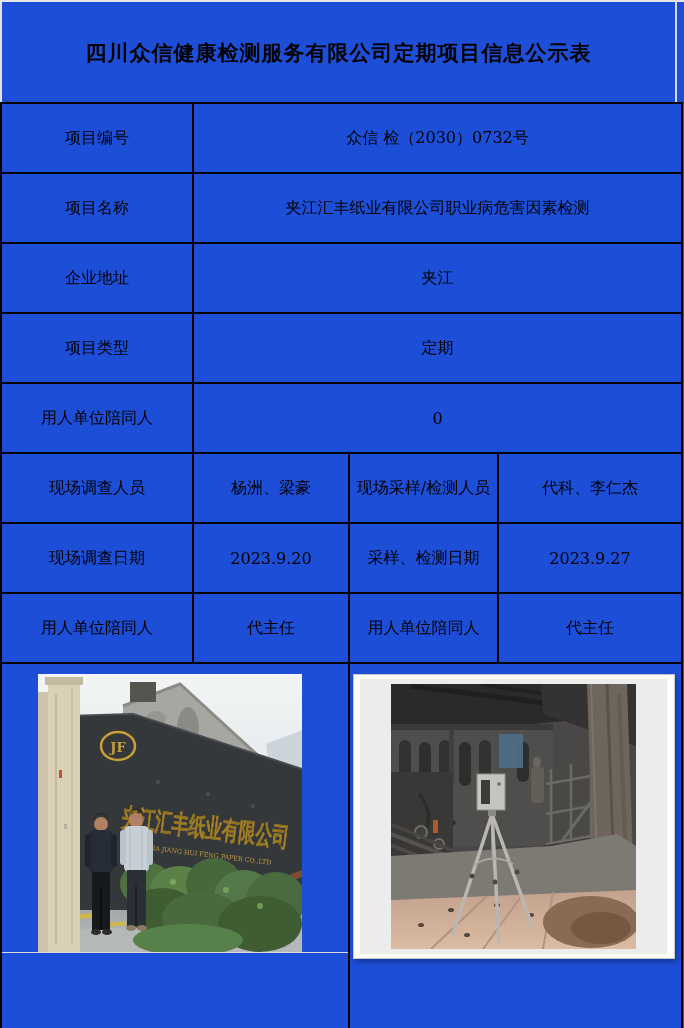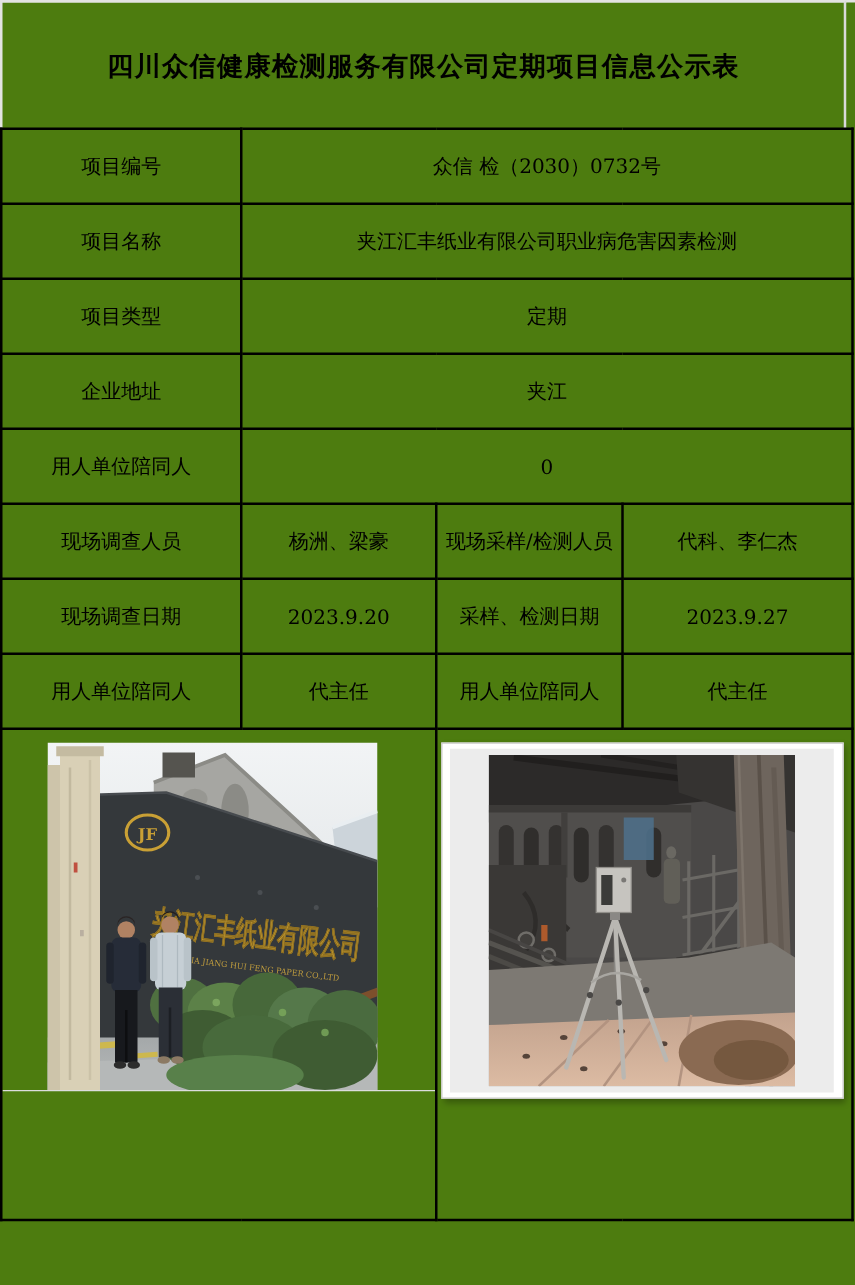--- a/index.html
+++ b/index.html
@@ -1,17 +1,17 @@
 <!DOCTYPE html>
 <html><head>
 <meta charset="utf-8">
 <style>
   html,body{margin:0;padding:0;background:#ffffff;}
   .page{
-    position:relative;width:684px;height:1028px;background:#4d7c0f;overflow:hidden;
+    position:relative;width:684px;height:1028px;background:#1d4ed8;overflow:hidden;
     font-family:"DejaVu Sans",sans-serif;color:#000;text-decoration:underline;
   }
   .page-top-edge{position:absolute;left:0;top:0;width:684px;height:2px;background:#e3e3e3;}
   .title-box{
     position:absolute;left:0;top:0;width:677px;height:103px;box-sizing:border-box;
     border-top:2px solid #e3e3e3;border-left:2px solid #e3e3e3;border-right:2px solid #dadada;
     display:flex;align-items:center;justify-content:center;
   }
   .title{
     margin:0;font-size:21px;font-weight:bold;letter-spacing:1px;
@@ -19,21 +19,21 @@
   }
   table.main{
     position:absolute;left:0;top:102px;width:681px;
     border-collapse:collapse;table-layout:fixed;
   }
   table.main td{
     border:2px solid #000;text-align:center;vertical-align:middle;
     font-size:16px;padding:0 2px;font-family:"DejaVu Serif",serif;
     overflow:hidden;white-space:nowrap;
   }
-  tr.data-row{height:60px;padding-left:20px;}
+  tr.data-row{height:70px;padding-left:20px;}
   tr.photo-row{height:393px;}
   tr.photo-row td{vertical-align:top;position:relative;padding:0;}
   .photo-underline{position:absolute;left:0;top:288px;width:100%;height:1px;background:#dcdcdc;}
   .survey-photo-wrap{position:absolute;left:36px;top:10px;width:239px;height:278px;}
   .photo-frame{
     position:absolute;left:3px;top:10px;width:322px;height:285px;background:#ffffff;
     border:1px solid #c9c9c9;box-sizing:border-box;box-shadow:2px 3px 5px rgba(0,0,0,0.28);
   }
   .photo-frame-inner{
     position:absolute;left:6px;right:7px;top:4px;bottom:4px;background:#ececec;
@@ -61,26 +61,26 @@
     <tbody>
       <tr class="data-row">
         <td>项目编号</td>
         <td colspan="3">众信 检（2030）0732号</td>
       </tr>
       <tr class="data-row">
         <td>项目名称</td>
         <td colspan="3">夹江汇丰纸业有限公司职业病危害因素检测</td>
       </tr>
       <tr class="data-row">
+        <td>企业地址</td>
+        <td colspan="3">夹江</td>
+      </tr>
+      <tr class="data-row">
         <td>项目类型</td>
         <td colspan="3">定期</td>
-      </tr>
-      <tr class="data-row">
-        <td>企业地址</td>
-        <td colspan="3">夹江</td>
       </tr>
       <tr class="data-row">
         <td>用人单位陪同人</td>
         <td colspan="3">0</td>
       </tr>
       <tr class="data-row">
         <td>现场调查人员</td>
         <td>杨洲、梁豪</td>
         <td>现场采样/检测人员</td>
         <td>代科、李仁杰</td>

